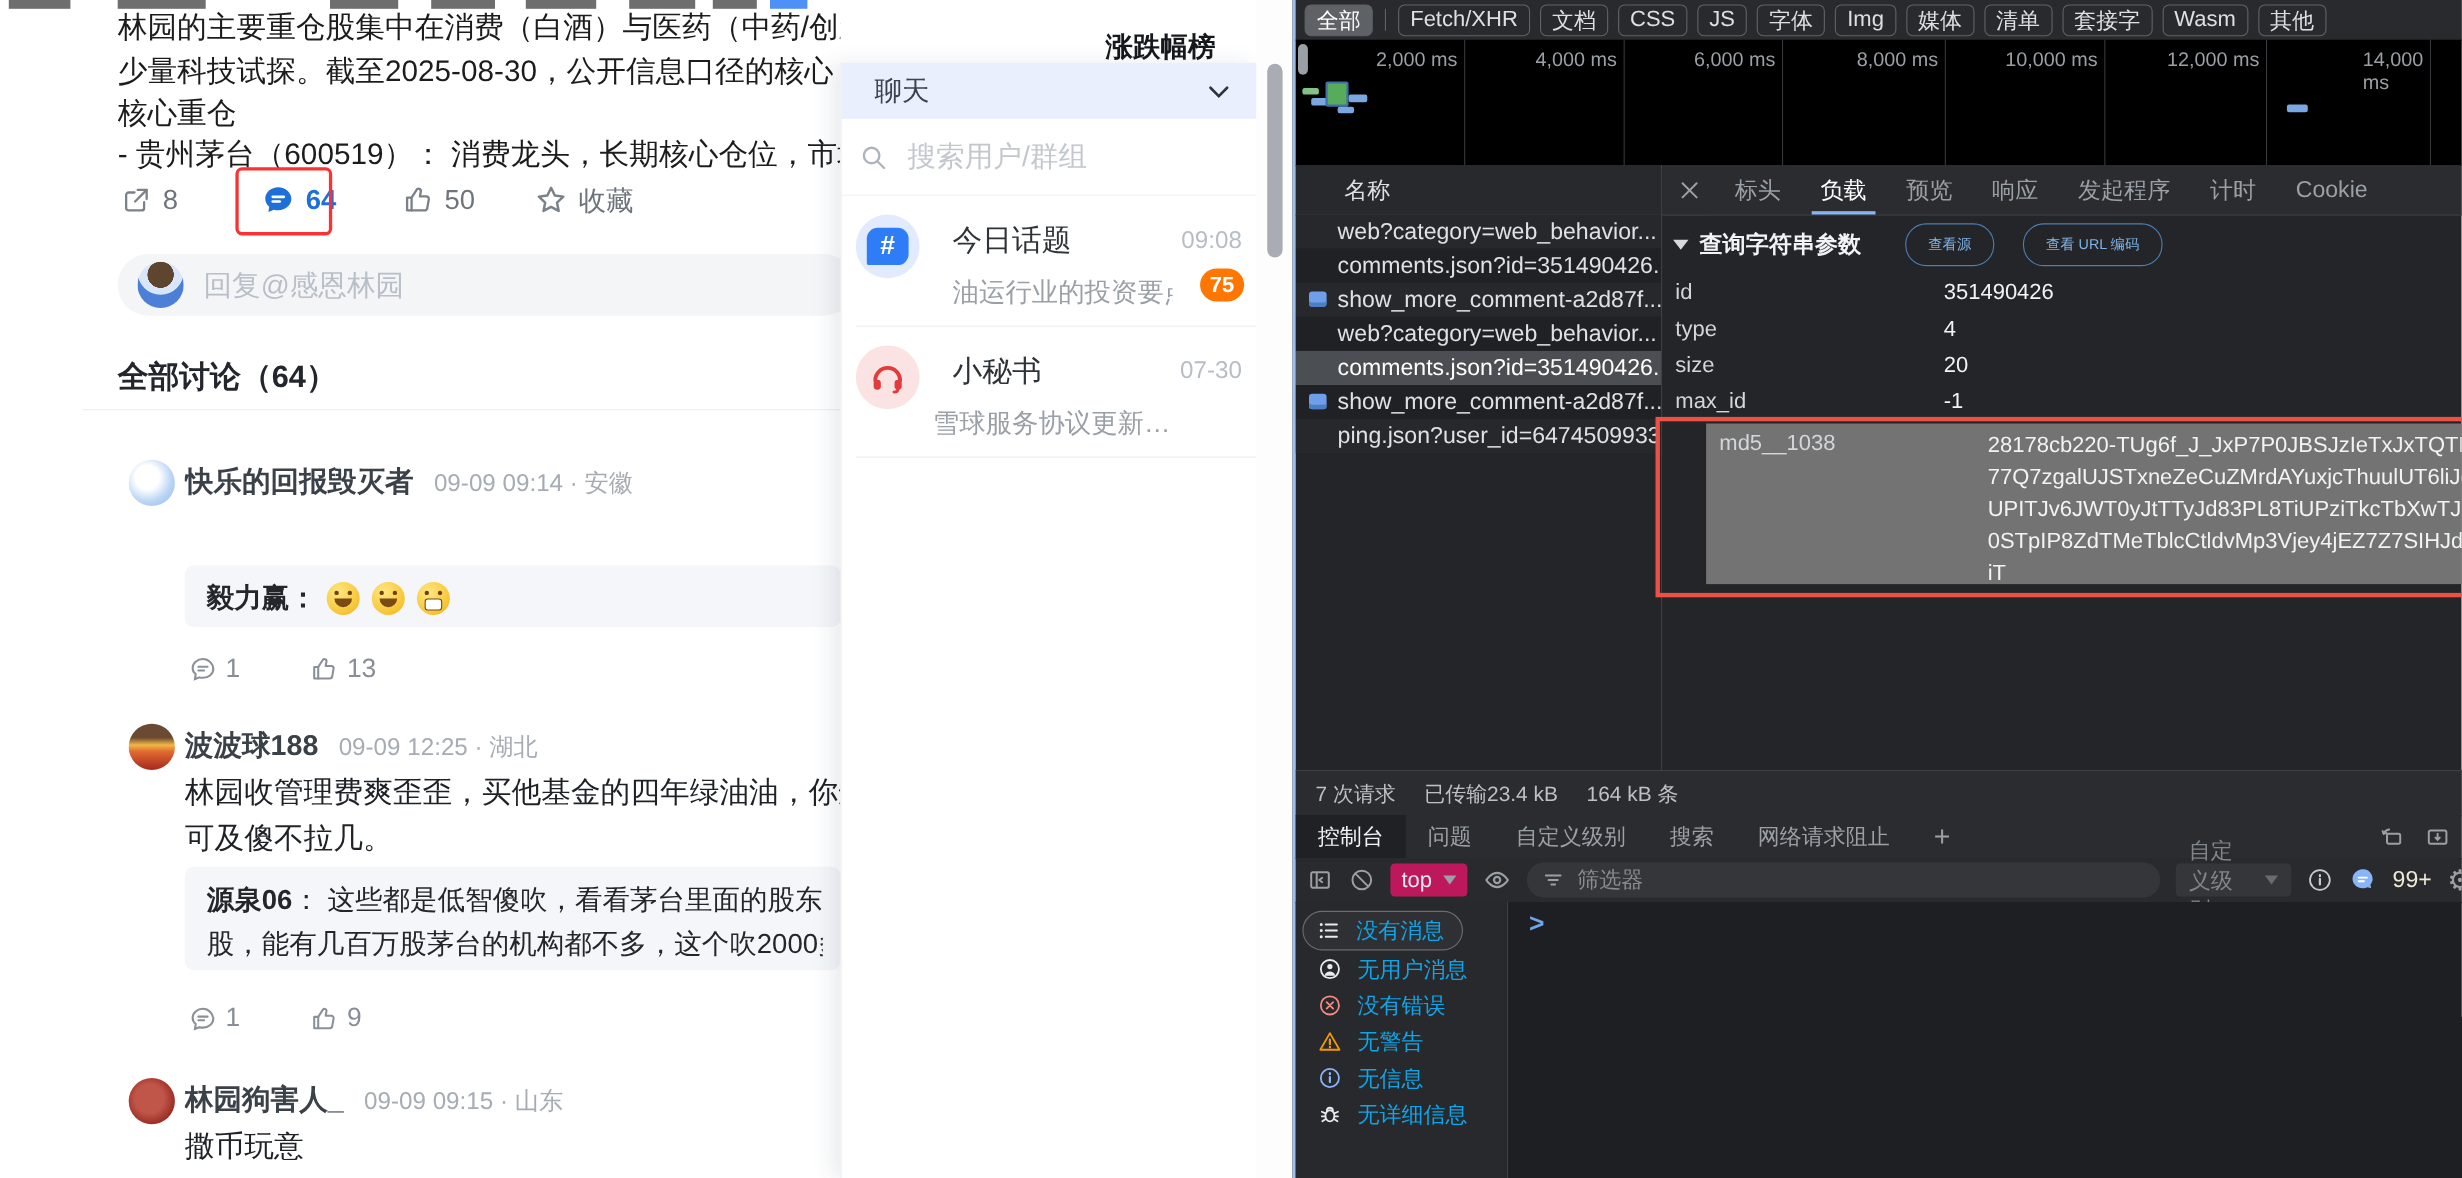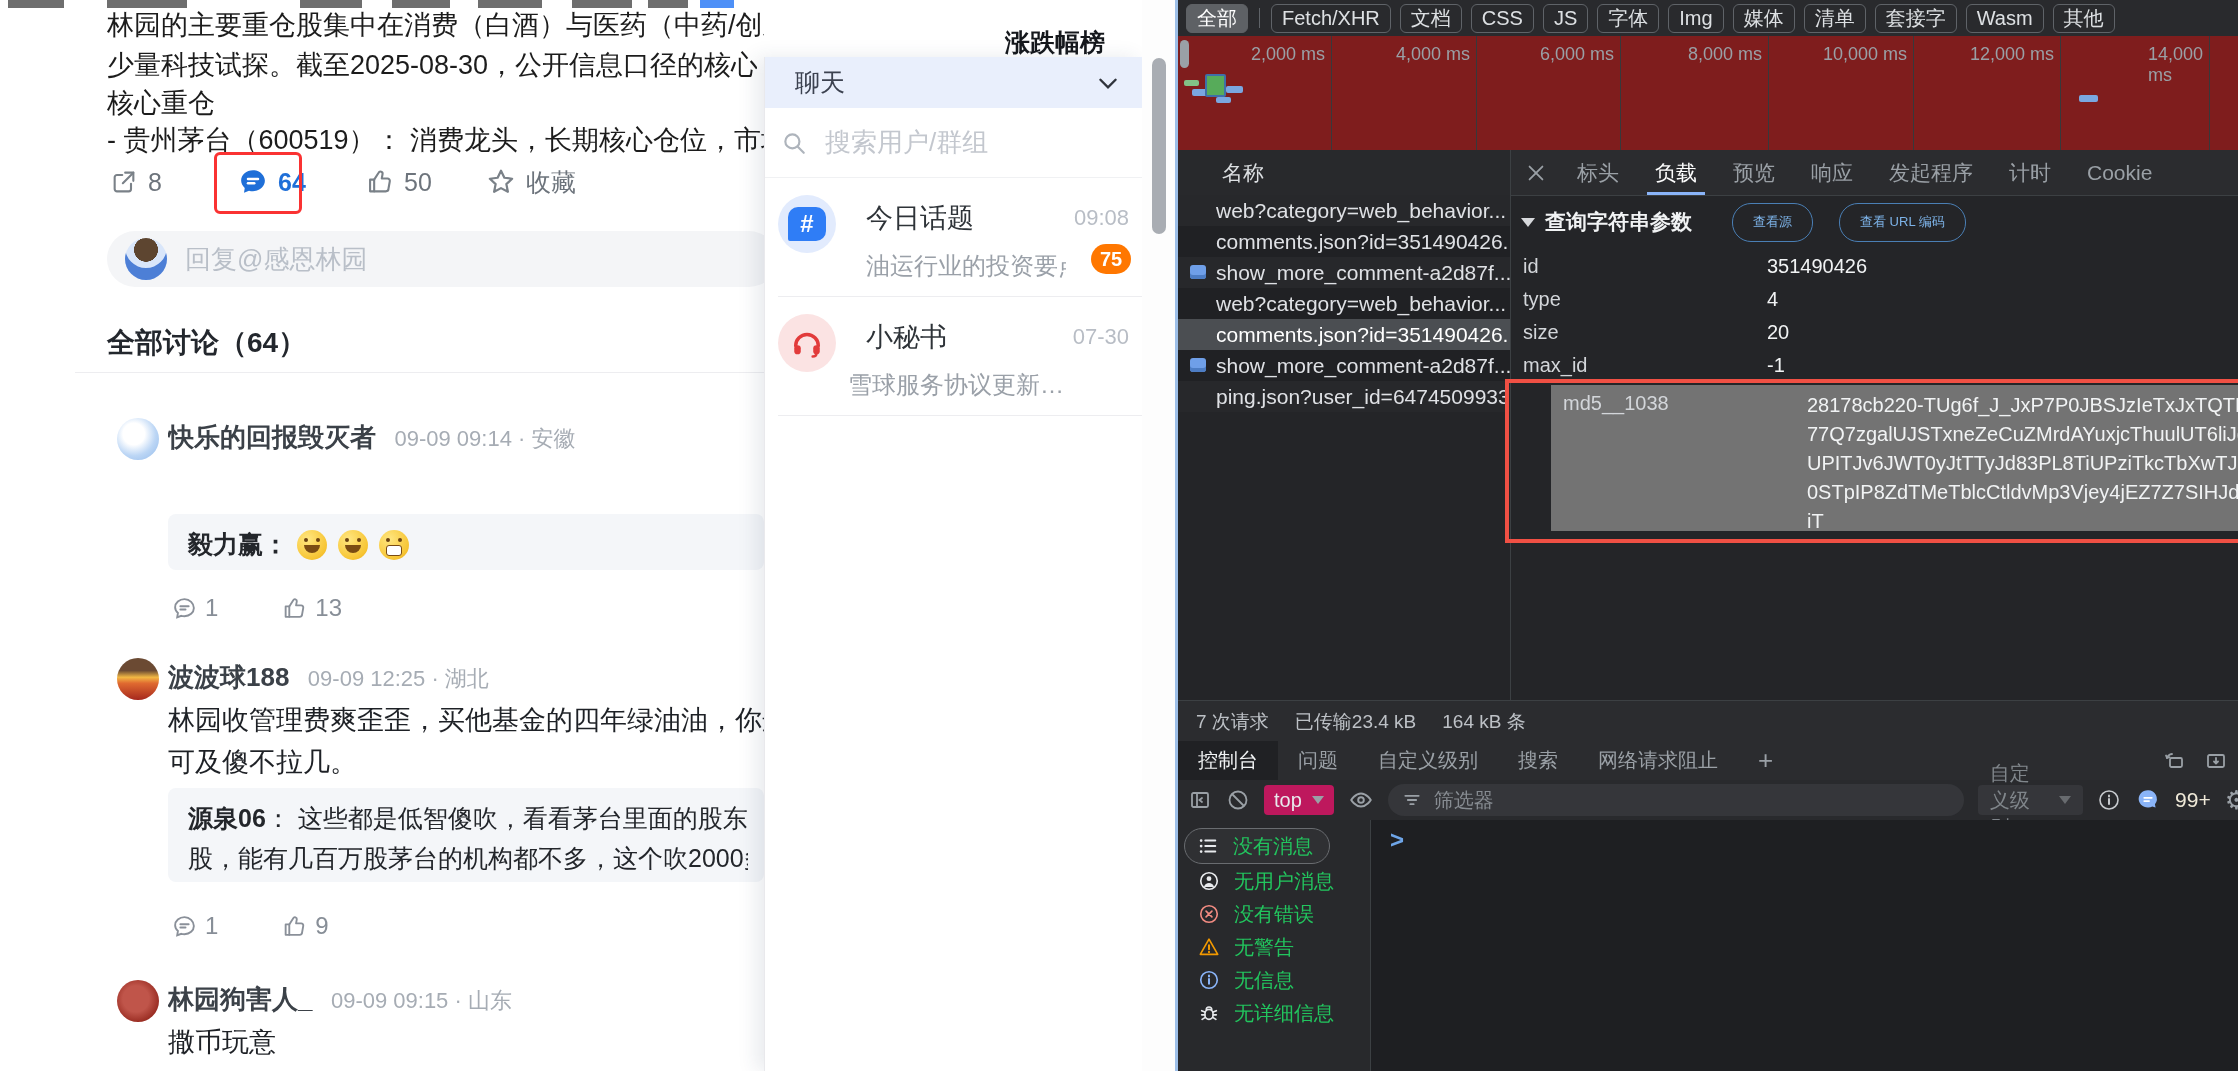--- a/index.html
+++ b/index.html
@@ -64,21 +64,21 @@
   
   .dt{background:#242528;color:#e8eaed;font-size:20px;}
   .dt-edge{background:#9dbfe8;}
   .dt-chiprow{background:#292a2d;border-bottom:1px solid #3c4043;display:flex;align-items:center;
               gap:9px;padding-left:8px;}
   .chip{border:1px solid #5f6368;border-radius:6px;color:#dde0e3;font-size:20px;height:27px;
         display:flex;align-items:center;padding:0 10px;background:transparent;}
   .chip.sel{background:#5e6165;border-color:#5e6165;color:#fff;}
   .chip-sep{width:1px;height:20px;background:#5f6368;margin:0 2px;}
 
-  .dt-overview{background:#7f1d1d;border-bottom:1px solid #3c4043;}
+  .dt-overview{background:#000000;border-bottom:1px solid #3c4043;}
   .gridline{position:absolute;top:0;bottom:0;width:1px;background:#37383b;}
   .tick{position:absolute;top:8px;color:#9aa0a6;font-size:18px;transform:translateX(-100%);padding-right:6px;}
   .blob{position:absolute;border-radius:2px;}
 
   .dt-table-h{background:#28292c;border-bottom:1px solid #3c4043;color:#dde0e3;
               display:flex;align-items:center;padding-left:12px;font-size:21px;}
   .req{height:31px;display:flex;align-items:center;padding-left:38px;font-size:21px;color:#dfe1e5;position:relative;}
   .req .ric{position:absolute;left:12px;top:8px;width:16px;height:14px;border-radius:3px;
             background:#6f9fe8;box-shadow:inset 0 -4px 0 #4d7dc4;}
   .req.odd{background:#27282b;} .req.even{background:#202124;}
@@ -118,21 +118,21 @@
   .filter-input{background:#35363a;border-radius:16px;height:32px;display:flex;align-items:center;gap:10px;
                 padding:0 14px;flex:none;width:548px;}
   .filter-input input{background:transparent;border:0;outline:0;color:#e8eaed;font-size:20px;width:460px;
                       font-family:"Liberation Sans",sans-serif;}
   .filter-input input::placeholder{color:#878c92;}
   .levels-chip{background:#35363a;border-radius:4px;height:30px;display:flex;align-items:center;gap:12px;
                padding:0 12px;color:#80868b;font-size:20px;}
 
   .con-body{background:#1e1f22;}
   .con-side{background:#28292c;border-right:1px solid #3c4043;}
-  .side-item{position:absolute;display:flex;align-items:center;gap:14px;color:#22c55e;font-size:20px;height:34px;}
+  .side-item{position:absolute;display:flex;align-items:center;gap:14px;color:#0ea5e9;font-size:20px;height:34px;}
   .side-item.sel{border:1px solid #696c70;background:#2f3033;border-radius:18px;padding:0 16px 0 12px;}
   .prompt{color:#6ea5e8;font-size:24px;font-weight:bold;}
 
   .dt-redbox{position:absolute;border:4px solid #f05044;z-index:40;}
   svg{display:block;}
 </style>
 </head>
 <body>
 
 <div id="root">

